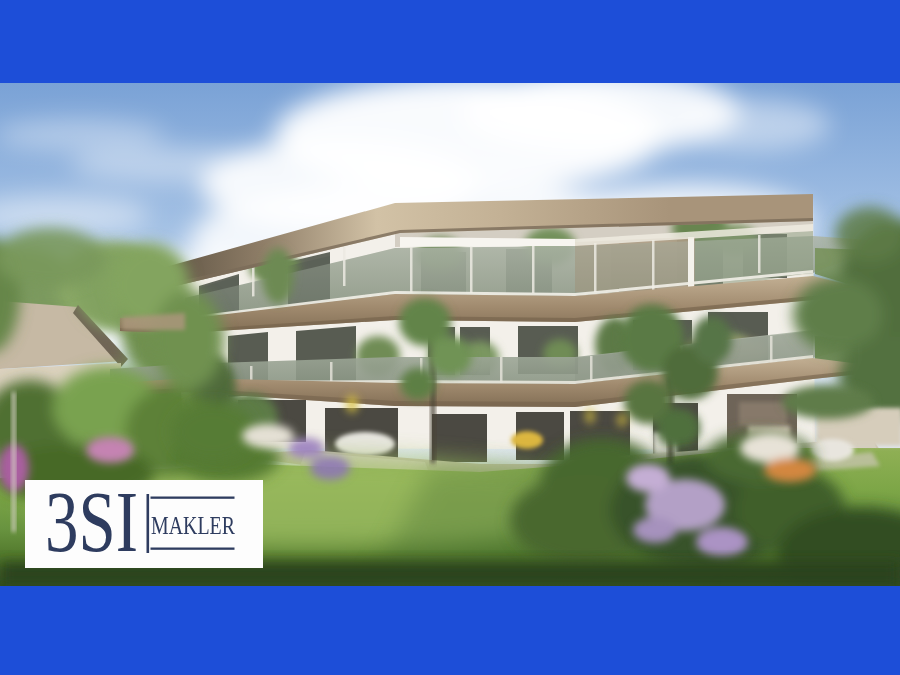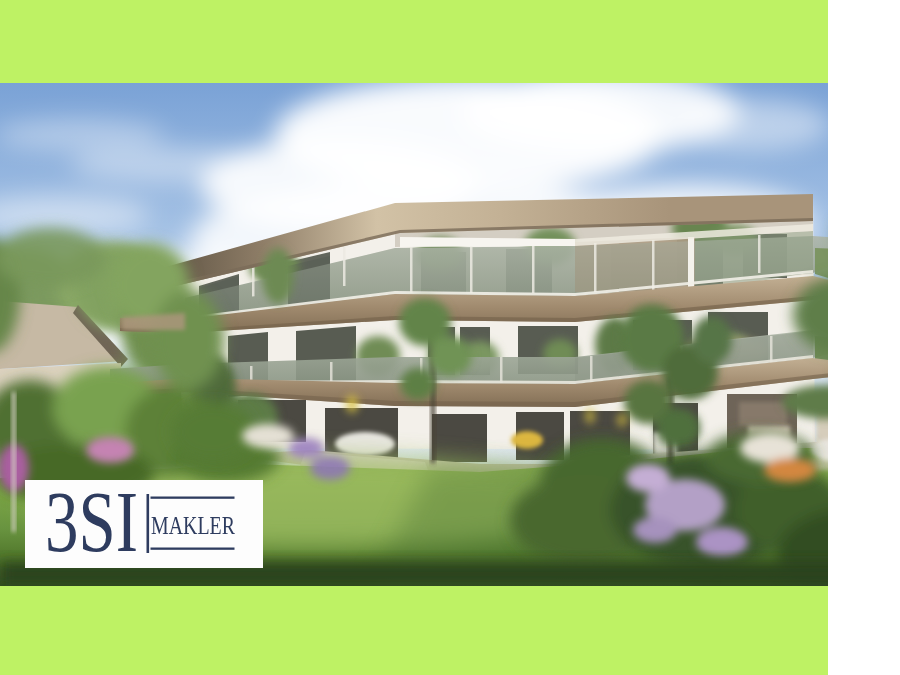--- a/index.html
+++ b/index.html
@@ -1,16 +1,16 @@
 <!DOCTYPE html>
 <html><head>
 <meta charset="utf-8">
 <style>
 html,body{margin:0;padding:0;background:#ffffff;}
-.page{position:relative;width:828px;height:675px;background:#bef264;overflow:hidden;font-family:"Liberation Sans",sans-serif;}
+.page{position:relative;width:900px;height:675px;background:#1d4ed8;overflow:hidden;font-family:"Liberation Sans",sans-serif;}
 </style>
 </head>
 <body>
 <div class="page">
 
 <svg width="900" height="675" viewBox="0 0 900 675">
 <defs>
   <clipPath id="photo">
           <rect x="0" y="83" width="900" height="503"></rect>
         </clipPath>

